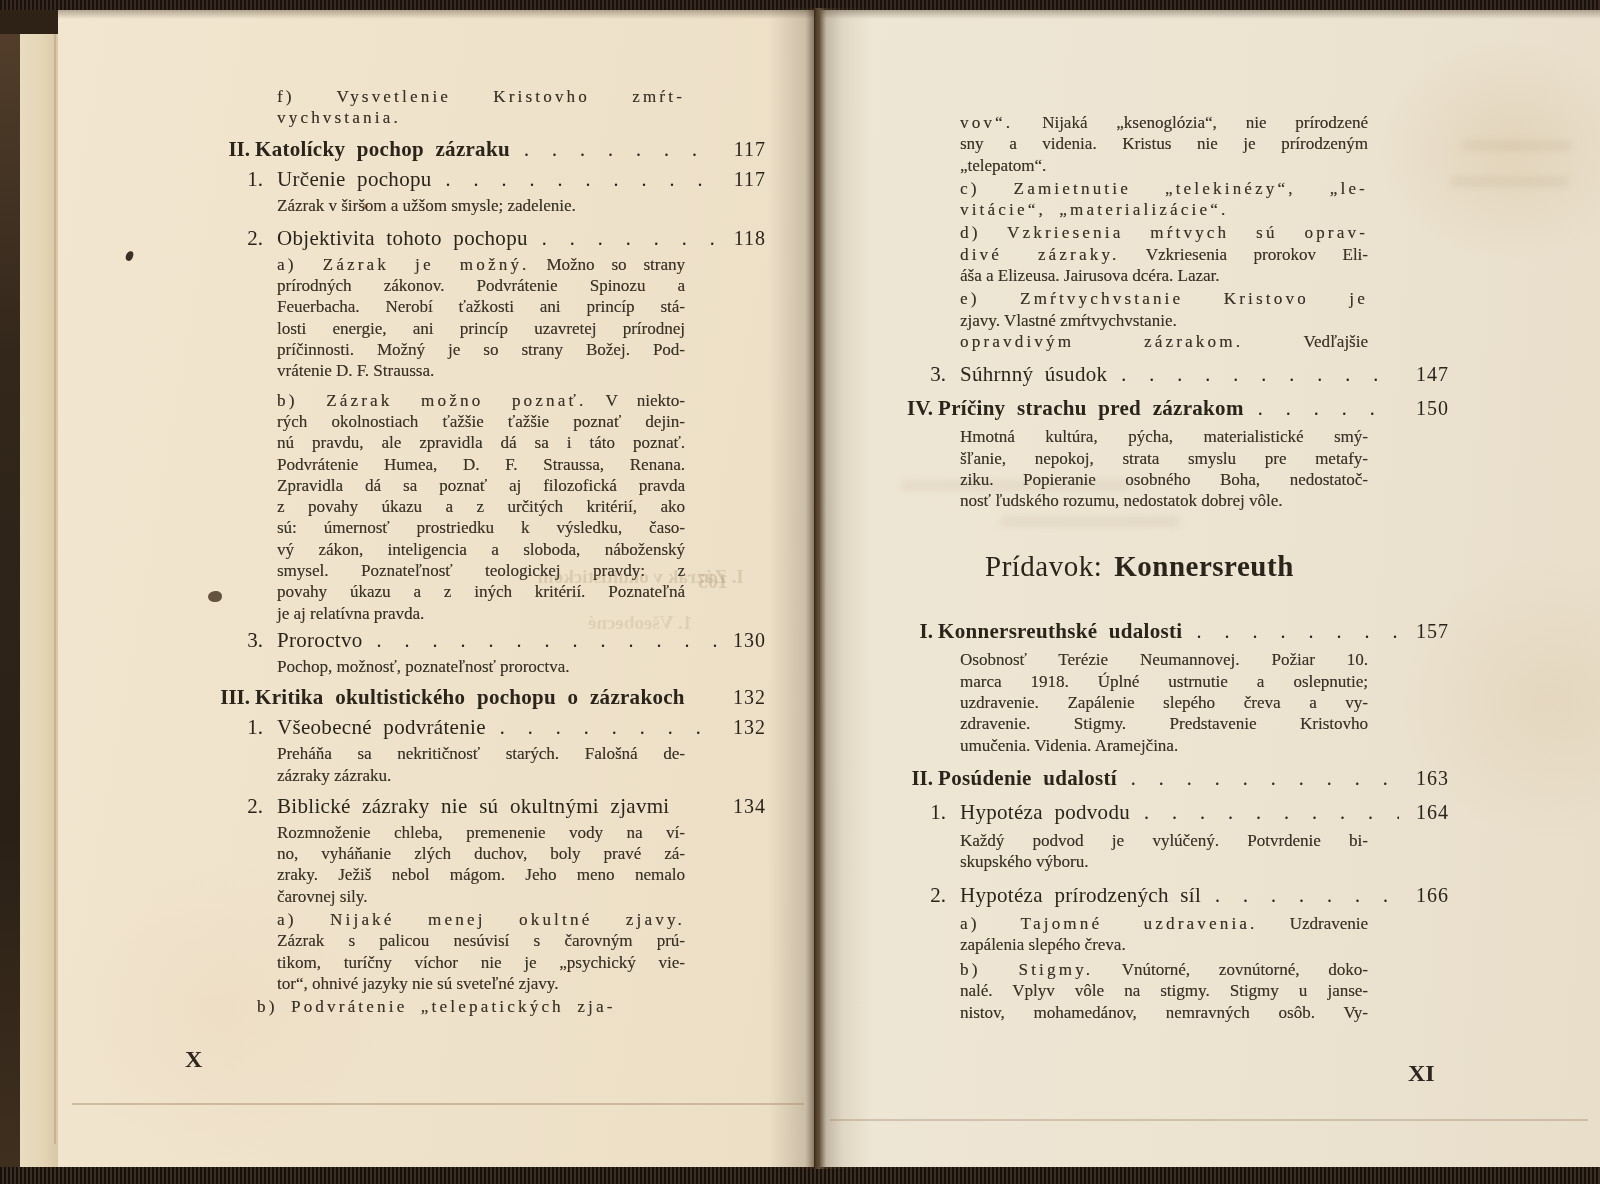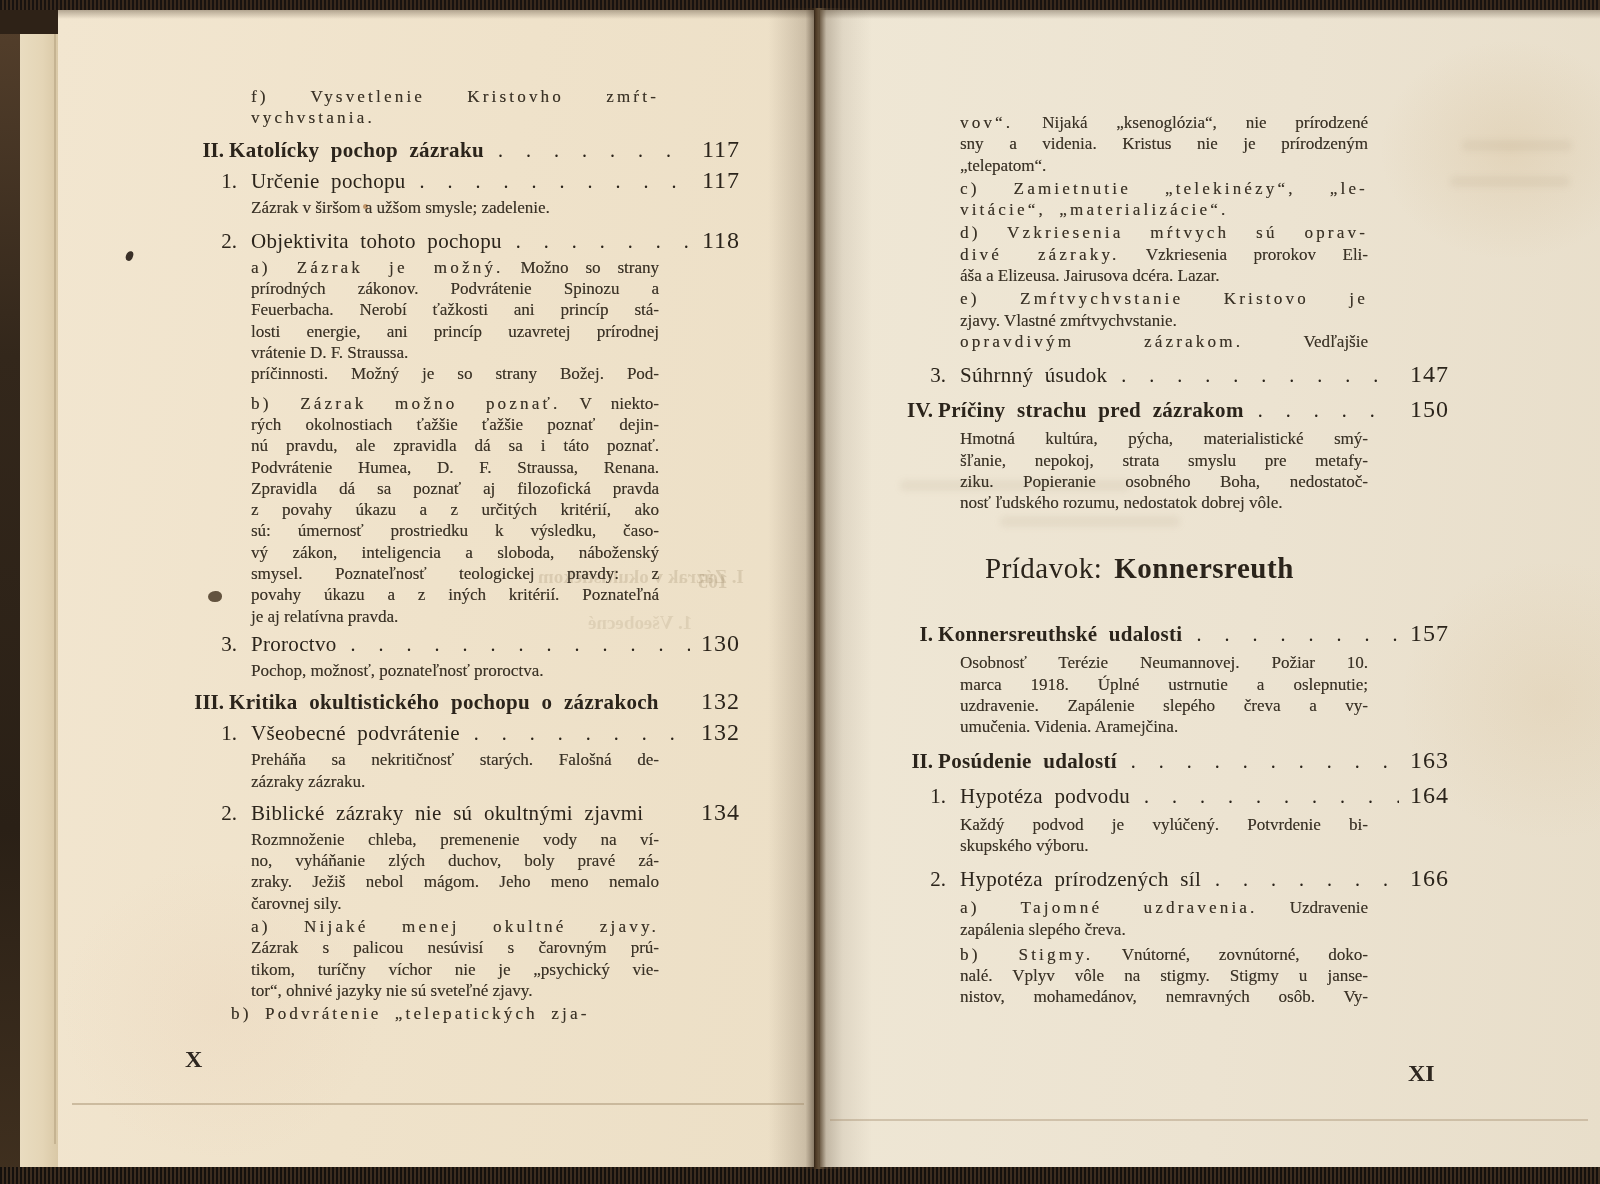--- a/index.html
+++ b/index.html
@@ -52,34 +52,34 @@
   .ghost1b{left:698px;top:570px;opacity:.22;font-size:20px;}
   .ghost2{left:588px;top:612px;opacity:.15;}
   .blob{position:absolute;background:rgba(140,120,90,.09);filter:blur(3px);height:11px;border-radius:5px;}
   .blob1{left:1462px;top:140px;width:110px;}
   .blob2{left:1450px;top:176px;width:120px;}
   .blob3{left:900px;top:480px;width:230px;}
   .blob4{left:1000px;top:516px;width:180px;}
 
   
   .col{position:absolute;width:556px;color:#2b241b;}
-  #colL{left:184px;top:86px;}
+  #colL{left:210px;top:86px;}
   #colR{left:893px;top:112px;}
 
   .entry{display:flex;align-items:baseline;font-size:21px;line-height:28px;
     white-space:nowrap;color:#2b241b;}
   .entry .marker{flex:0 0 auto;text-align:right;}
   .entry.lv-r .marker{width:40px;margin-right:5px;}
   .entry.lv-n .marker{width:53px;margin-right:14px;}
   .entry.bold{font-weight:bold;}
   .entry .title{flex:0 1 auto;word-spacing:6px;letter-spacing:.3px;overflow:hidden;}
   .entry .dots{flex:1 1 0;overflow:hidden;white-space:nowrap;font-weight:normal;
     letter-spacing:9px;padding:0 4px 0 14px;font-size:20px;color:#2b241b;}
   .entry .pnum{flex:0 0 auto;width:50px;text-align:right;font-weight:normal;
-    font-size:24px;letter-spacing:1px;}
+    font-size:20px;letter-spacing:1px;}
 
   .sub{margin-left:67px;width:408px;font-size:17px;line-height:21.3px;color:#3a3226;
     text-shadow:.2px .2px .3px rgba(46,38,26,.45);}
   .sub .line{white-space:nowrap;}
   .sub .line.j{text-align:justify;text-align-last:justify;}
   .sp{letter-spacing:3.2px;word-spacing:6px;}
 
   .hblock{font-size:29px;color:#2b241b;margin-left:92px;white-space:nowrap;line-height:42px;}
   .hblock .h-pre{font-weight:normal;letter-spacing:.5px;}
   .hblock .h-main{font-weight:bold;margin-left:12px;letter-spacing:.5px;}
@@ -144,22 +144,22 @@
         <span class="marker">2.</span>
         <span class="title">Objektivita tohoto pochopu</span>
         <span class="dots">. . . . . . . . . . . . . . . . . . . . . . . . . . . . . .</span>
         <span class="pnum">118</span>
       </div>
       <div class="sub" style="margin-bottom: 8px;">
         <div class="line j"><span class="sp">a) Zázrak je možný.</span><span> Možno so strany</span></div>
         <div class="line j"><span>prírodných zákonov. Podvrátenie Spinozu a</span></div>
         <div class="line j"><span>Feuerbacha. Nerobí ťažkosti ani princíp stá-</span></div>
         <div class="line j"><span>losti energie, ani princíp uzavretej prírodnej</span></div>
+        <div class="line j"><span>príčinnosti. Možný je so strany Božej. Pod-</span></div>
         <div class="line"><span>vrátenie D. F. Straussa.</span></div>
-        <div class="line j"><span>príčinnosti. Možný je so strany Božej. Pod-</span></div>
       </div>
       <div class="sub" style="margin-bottom: 2px;">
         <div class="line j"><span class="sp">b) Zázrak možno poznať.</span><span> V niekto-</span></div>
         <div class="line j"><span>rých okolnostiach ťažšie ťažšie poznať dejin-</span></div>
         <div class="line j"><span>nú pravdu, ale zpravidla dá sa i táto poznať.</span></div>
         <div class="line j"><span>Podvrátenie Humea, D. F. Straussa, Renana.</span></div>
         <div class="line j"><span>Zpravidla dá sa poznať aj filozofická pravda</span></div>
         <div class="line j"><span>z povahy úkazu a z určitých kritérií, ako</span></div>
         <div class="line j"><span>sú: úmernosť prostriedku k výsledku, časo-</span></div>
         <div class="line j"><span>vý zákon, inteligencia a sloboda, náboženský</span></div>
@@ -256,20 +256,21 @@
       <div class="entry lv-r bold" style="margin-bottom: 4px;">
         <span class="marker">I.</span>
         <span class="title">Konnersreuthské udalosti</span>
         <span class="dots">. . . . . . . . . . . . . . . . . . . . . . . . . . . . . .</span>
         <span class="pnum">157</span>
       </div>
       <div class="sub" style="margin-bottom: 8px;">
         <div class="line j"><span>Osobnosť Terézie Neumannovej. Požiar 10.</span></div>
         <div class="line j"><span>marca 1918. Úplné ustrnutie a oslepnutie;</span></div>
         <div class="line j"><span>uzdravenie. Zapálenie slepého čreva a vy-</span></div>
+        <div class="line j"><span>zdravenie. Stigmy. Predstavenie Kristovho</span></div>
         <div class="line"><span>umučenia. Videnia. Aramejčina.</span></div>
       </div>
       <div class="entry lv-r bold" style="margin-bottom: 6px;">
         <span class="marker">II.</span>
         <span class="title">Posúdenie udalostí</span>
         <span class="dots">. . . . . . . . . . . . . . . . . . . . . . . . . . . . . .</span>
         <span class="pnum">163</span>
       </div>
       <div class="entry lv-n" style="margin-bottom: 4px;">
         <span class="marker">1.</span>

